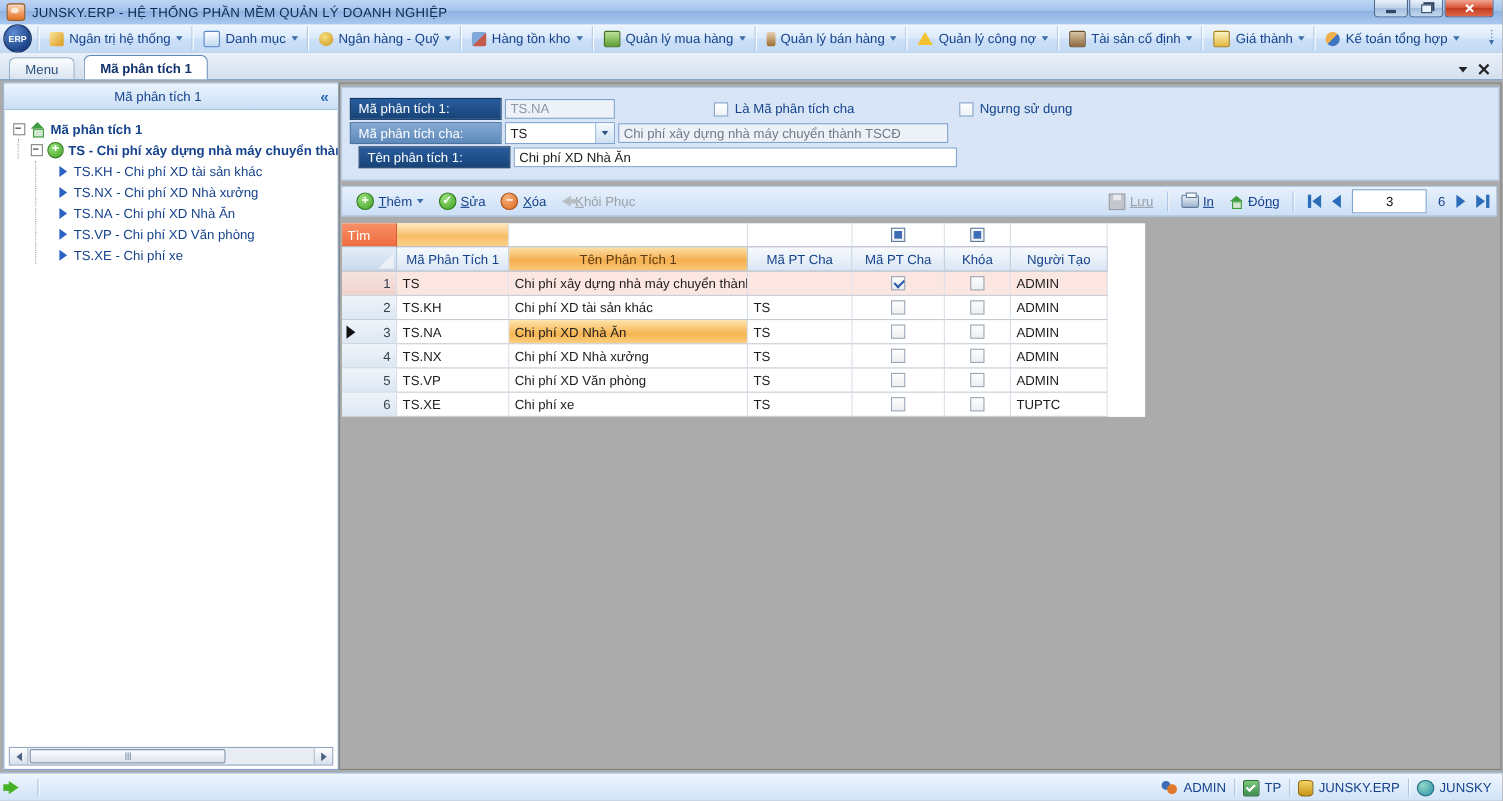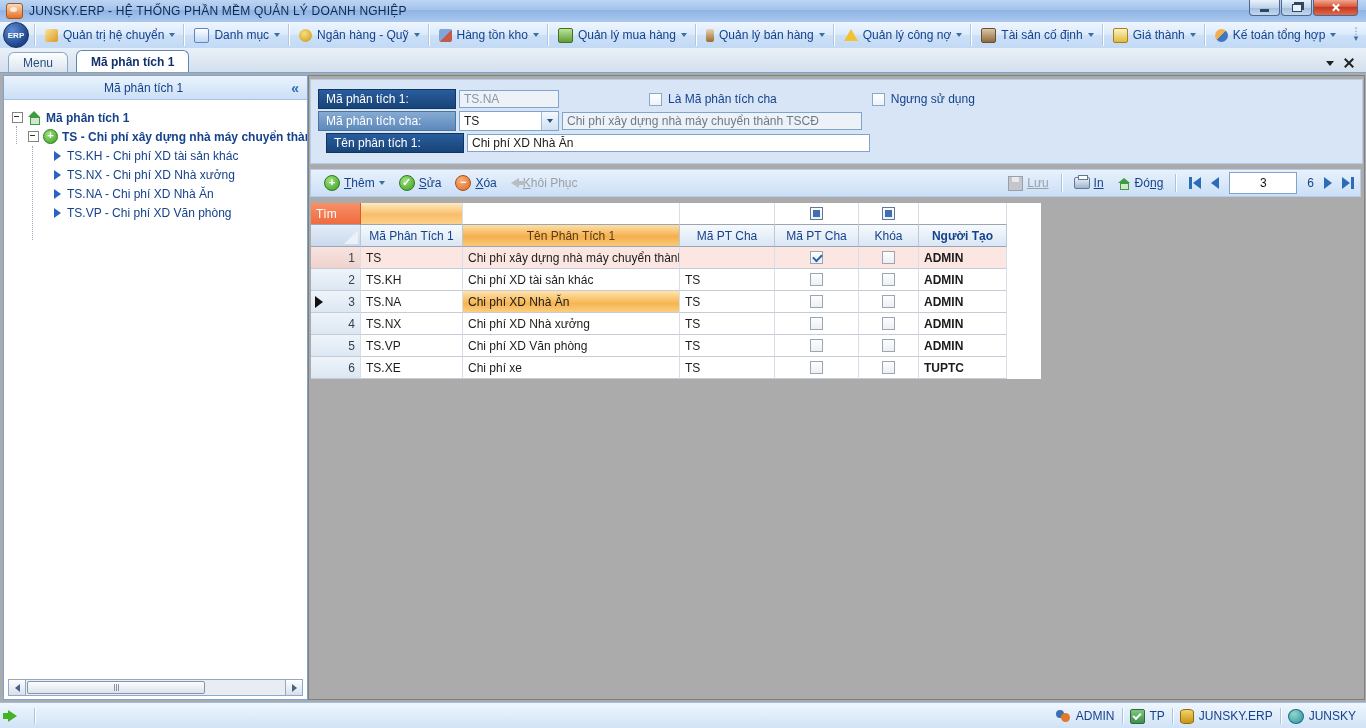--- a/index.html
+++ b/index.html
@@ -150,21 +150,21 @@
   .nav-input{width:62px;height:18px;border:1px solid #7FA5CF;text-align:center;font-size:12px;color:#111;
     font-family:"Liberation Sans",sans-serif;}
   .nav-total{color:#15428B;}
 
   
   .grid{position:absolute;left:2px;top:127px;width:730px;background:#fff;font-size:12px;}
   .grow{display:flex;height:22px;}
   .gcell{box-sizing:border-box;border-right:1px solid #D9DFE8;border-bottom:1px solid #C6CCD6;
     display:flex;align-items:center;padding:0 5px;overflow:hidden;white-space:nowrap;color:#1B1B1B;}
   .w-sel{width:50px;} .w-c1{width:102px;} .w-c2{width:217px;} .w-c3{width:95px;}
-  .w-c4{width:84px;justify-content:center;} .w-c5{width:60px;justify-content:center;} .w-c6{width:88px;font-weight:bold;}
+  .w-c4{width:84px;justify-content:center;} .w-c5{width:60px;justify-content:center;} .w-c6{width:88px;}
   .filter-row .gcell{border-bottom:1px solid #9AA6B5;}
   .tim{background:linear-gradient(#F79067,#EF6B3E);color:#fff;border-right:1px solid #D85A30;}
   .fcell-amber{background:linear-gradient(#FEE9C0,#F8BE69 55%,#FBD089);}
   .hdr .gcell{background:linear-gradient(#F7FAFD,#D9E6F4);color:#15428B;justify-content:center;
     border-right:1px solid #B9C9DC;border-bottom:1px solid #9AA6B5;}
   .hdr .gcell.amber{background:linear-gradient(#FDDFA6,#F5AF4E 55%,#F9C979);color:#5A3A10;}
   .hdr .selhdr{position:relative;background:linear-gradient(#E4EDF7,#C9D9EC);}
   .hdr .selhdr::after{content:"";position:absolute;right:2px;bottom:2px;width:0;height:0;
     border-bottom:14px solid #ECF1F7;border-left:14px solid transparent;}
   .selcellnum{background:linear-gradient(#EFF4FA,#DCE7F3);color:#33424F;justify-content:flex-end;position:relative;}
@@ -214,21 +214,21 @@
     <div class="winbtn close">
         <span class="glyph-x"></span>
       </div>
   </div>
 </div>
 
 <div class="abs menubar">
   <div class="erp-logo">ERP</div>
   <div class="mitem">
       <span class="micon i-admin"></span>
-      <span>Quản trị hệ chuyển</span>
+      <span>Ngân trị hệ thống</span>
       <span class="dd"></span>
     </div>
   <div class="mitem">
       <span class="micon i-catalog"></span>
       <span>Danh mục</span>
       <span class="dd"></span>
     </div>
   <div class="mitem">
       <span class="micon i-bank"></span>
       <span>Ngân hàng - Quỹ</span>
@@ -314,20 +314,24 @@
       <span class="leaf-arrow"></span>
       <span>TS.NX - Chi phí XD Nhà xưởng</span>
     </div>
     <div class="trow" style="padding-left:50px;">
       <span class="leaf-arrow"></span>
       <span>TS.NA - Chi phí XD Nhà Ăn</span>
     </div>
     <div class="trow" style="padding-left:50px;">
       <span class="leaf-arrow"></span>
       <span>TS.VP - Chi phí XD Văn phòng</span>
+    </div>
+    <div class="trow" style="padding-left:50px;">
+      <span class="leaf-arrow"></span>
+      <span>TS.XE - Chi phí xe</span>
     </div>
   </div>
   <div class="hscroll">
     <span class="sbtn">
         <span class="tri-l"></span>
       </span>
     <span class="strack">
       <span class="sthumb">
           <span class="grip"></span>
           <span class="grip"></span>

